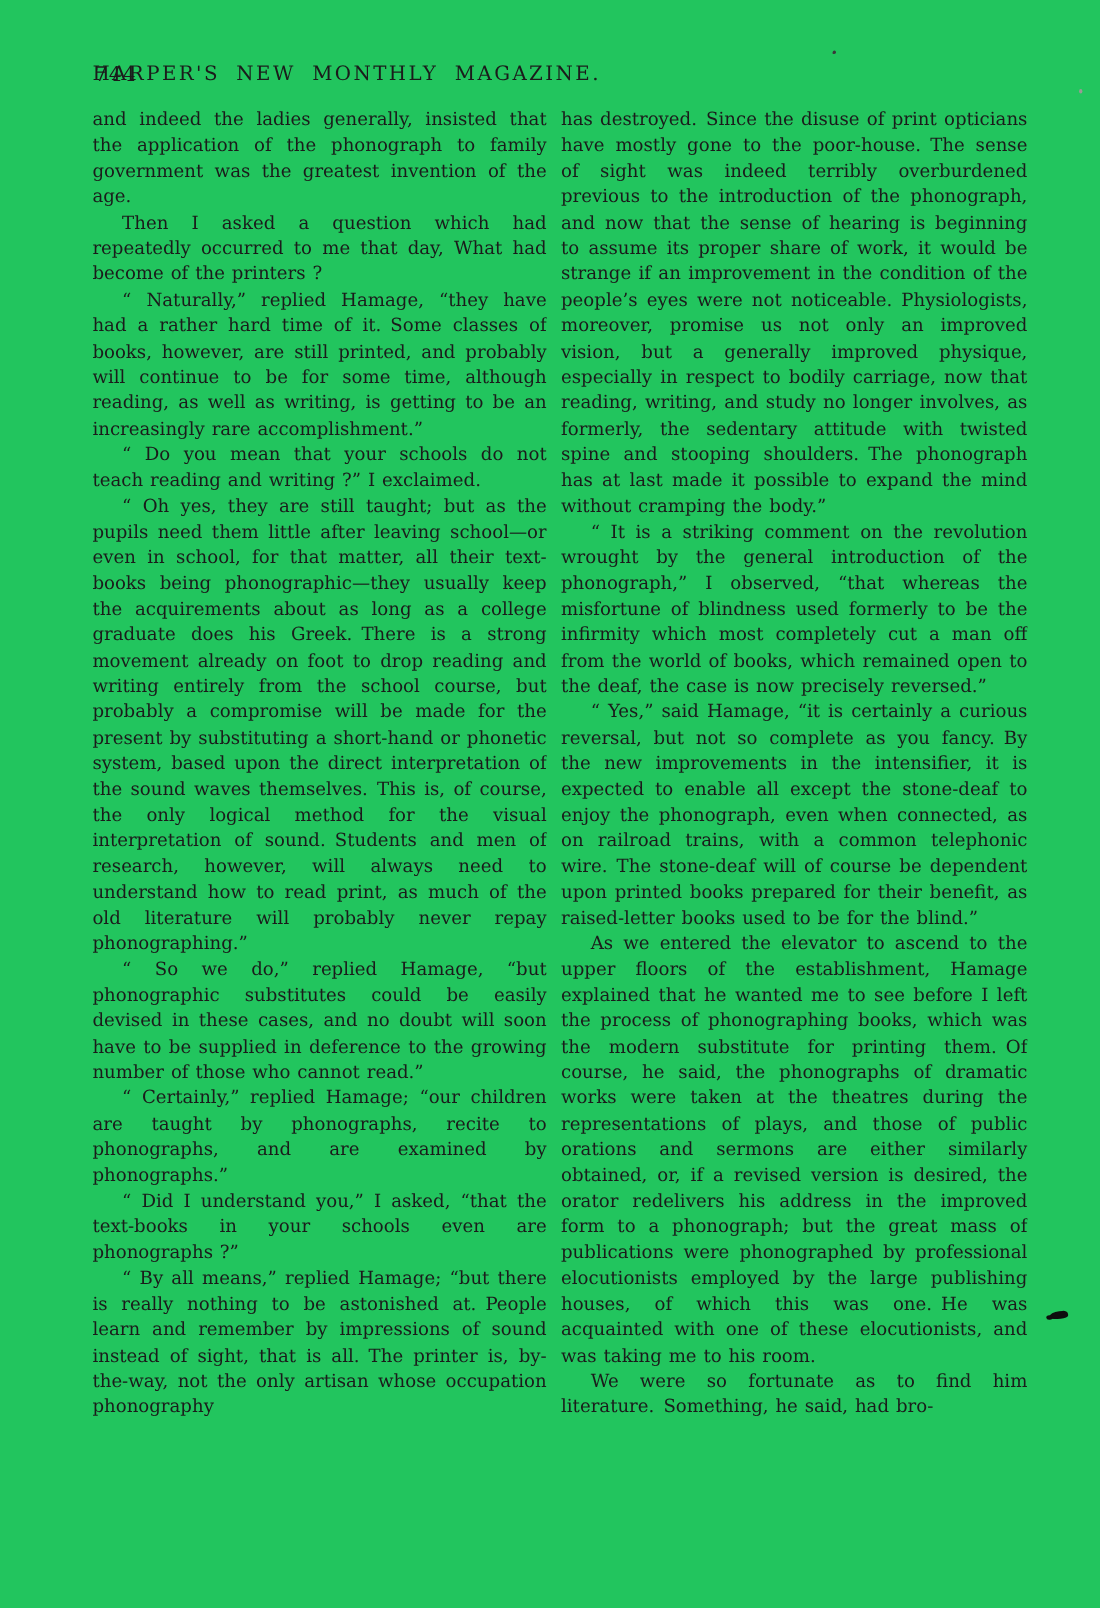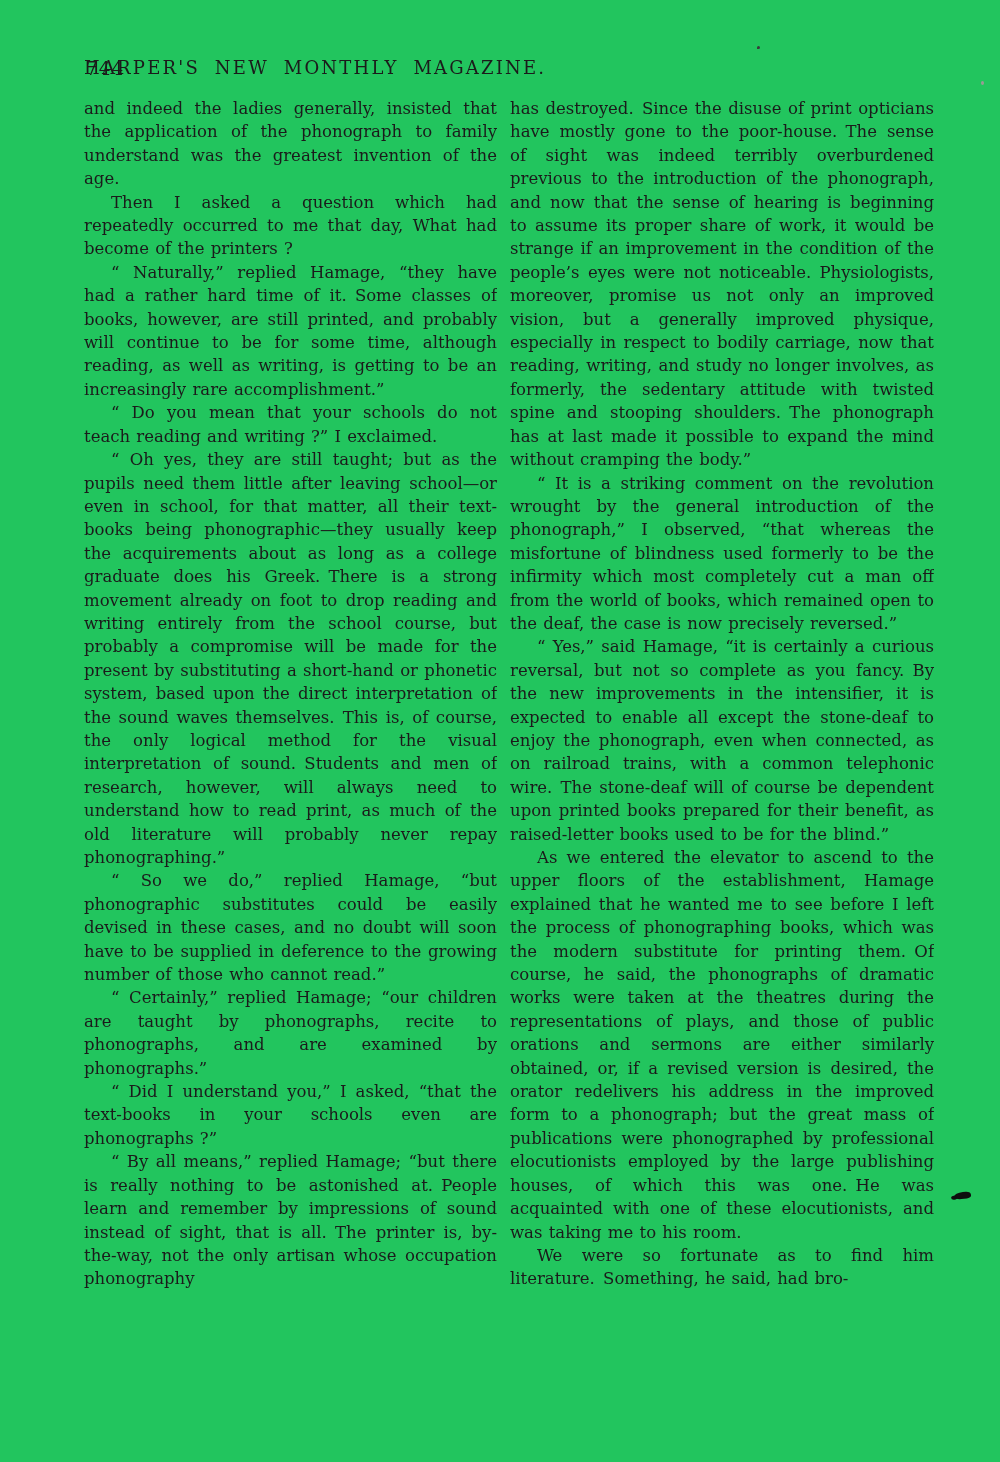--- a/index.html
+++ b/index.html
@@ -106,21 +106,21 @@
 <div class="page">
 
   <div class="running-head">
     <span class="page-number">744</span>
     <h1 class="head-title">HARPER'S NEW MONTHLY MAGAZINE.</h1>
   </div>
 
   <div class="columns">
 
     <section class="col col-left">
-      <p class="flush">and indeed the ladies generally, insisted that the application of the phonograph to family understand was the greatest invention of the age.</p>
+      <p class="flush">and indeed the ladies generally, insisted that the application of the phonograph to family government was the greatest invention of the age.</p>
       <p>Then I asked a question which had repeatedly occurred to me that day, What had become of the printers&nbsp;?</p>
       <p>“&nbsp;Naturally,” replied Hamage, “they have had a rather hard time of it. Some classes of books, however, are still printed, and probably will continue to be for some time, although reading, as well as writing, is getting to be an increasingly rare accomplishment.”</p>
       <p>“&nbsp;Do you mean that your schools do not teach reading and writing&nbsp;?” I exclaimed.</p>
       <p>“&nbsp;Oh yes, they are still taught; but as the pupils need them little after leaving school—or even in school, for that matter, all their text-books being phonographic—they usually keep the acquirements about as long as a college graduate does his Greek. There is a strong movement already on foot to drop reading and writing entirely from the school course, but probably a compromise will be made for the present by substituting a short-hand or phonetic system, based upon the direct interpretation of the sound waves themselves. This is, of course, the only logical method for the visual interpretation of sound. Students and men of research, however, will always need to understand how to read print, as much of the old literature will probably never repay phonographing.”</p>
       <p>“&nbsp;So we do,” replied Hamage, “but phonographic substitutes could be easily devised in these cases, and no doubt will soon have to be supplied in deference to the growing number of those who cannot read.”</p>
       <p>“&nbsp;Certainly,” replied Hamage; “our children are taught by phonographs, recite to phonographs, and are examined by phonographs.”</p>
       <p>“&nbsp;Did I understand you,” I asked, “that the text-books in your schools even are phonographs&nbsp;?”</p>
       <p>“&nbsp;By all means,” replied Hamage; “but there is really nothing to be astonished at. People learn and remember by impressions of sound instead of sight, that is all. The printer is, by-the-way, not the only artisan whose occupation phonography</p>
     </section>
 

